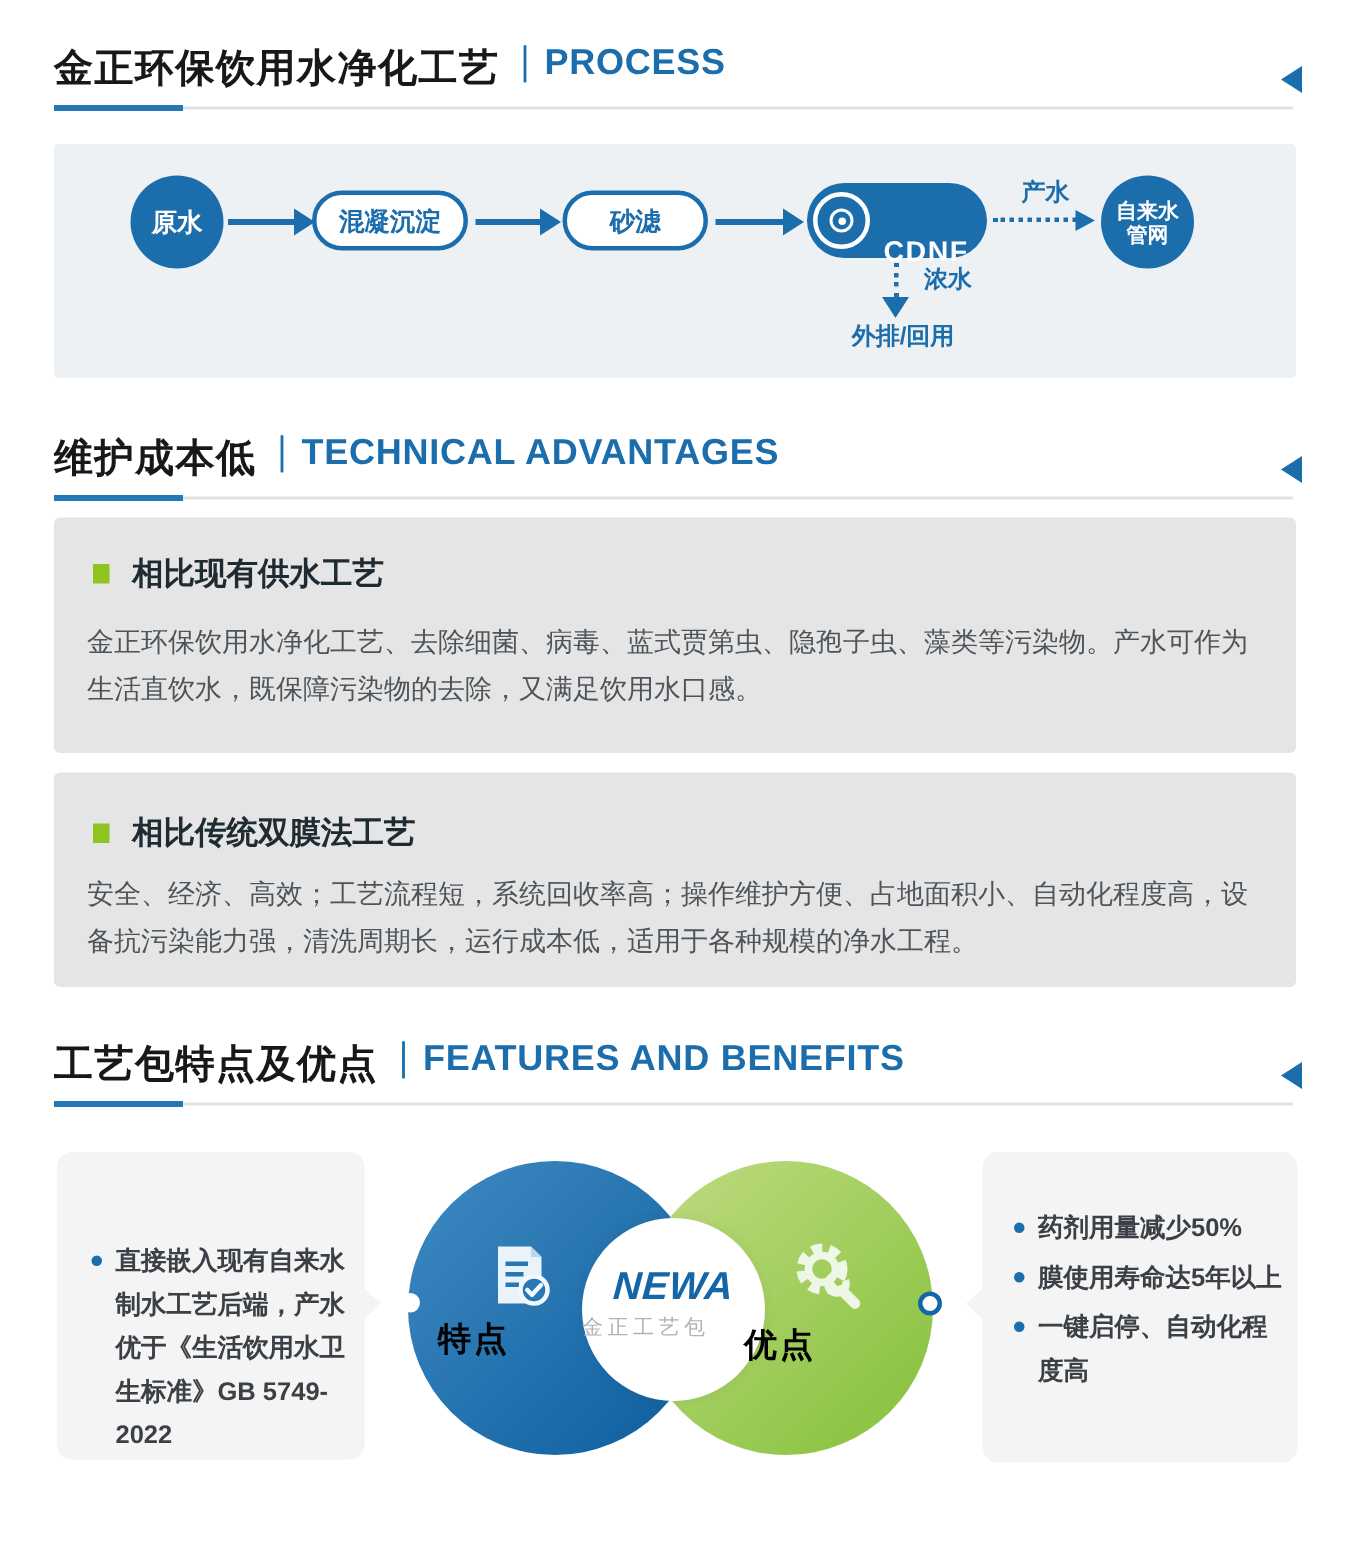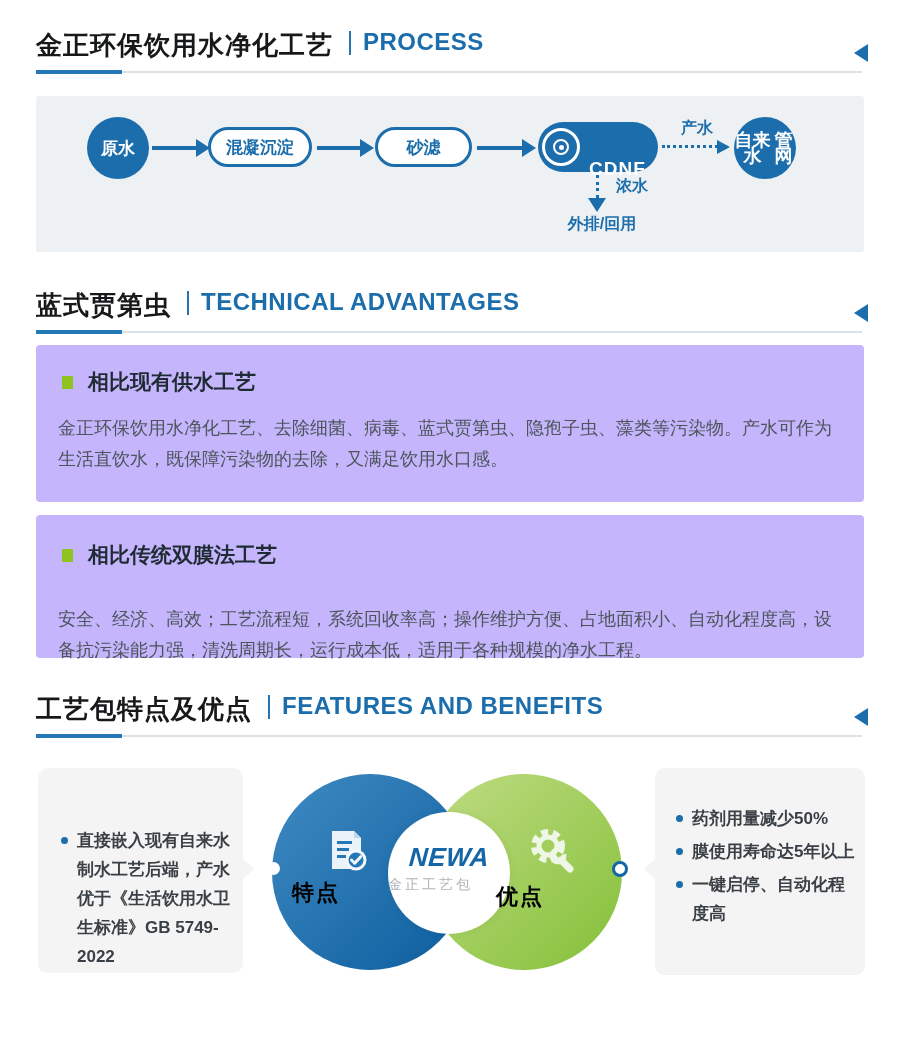--- a/index.html
+++ b/index.html
@@ -16,21 +16,21 @@
   .hrule-blue{position:absolute;left:0;top:42px;width:86px;height:4px;background:#2478b5;}
   .htri{position:absolute;right:-4px;top:16px;width:0;height:0;
         border-top:9px solid transparent;border-bottom:9px solid transparent;
         border-right:14px solid #1b6dab;}
 
   
   .panel{position:absolute;left:36px;top:96px;width:828px;height:156px;background:#eef1f3;border-radius:3px;}
   .node-circle{position:absolute;border-radius:50%;background:#1b6dab;color:#fff;
                display:flex;align-items:center;justify-content:center;font-weight:bold;}
   .raw{left:51px;top:21px;width:62px;height:62px;font-size:17px;}
-  .pipe{left:698px;top:21px;width:62px;height:62px;font-size:18px;line-height:16px;text-align:center;flex-direction:row;}
+  .pipe{left:698px;top:21px;width:62px;height:62px;font-size:14px;line-height:16px;text-align:center;flex-direction:column;}
   .pill{position:absolute;top:31px;height:40px;background:#fff;border:3px solid #1b6dab;border-radius:23px;
         color:#1b6dab;font-weight:bold;font-size:17px;display:flex;align-items:center;justify-content:center;box-sizing:border-box;}
   .pill-coag{left:172px;width:104px;}
   .pill-sand{left:339px;width:97px;}
   .pill-cdnf{position:absolute;left:502px;top:26px;width:120px;height:50px;background:#1b6dab;border-radius:25px;
              display:flex;align-items:center;color:#fff;}
   .cdnf-ico{width:32px;height:32px;border:3px solid #fff;border-radius:50%;margin-left:4px;position:relative;flex:0 0 auto;}
   .cdnf-ico::before{content:"";position:absolute;left:50%;top:50%;width:12px;height:12px;margin:-8px 0 0 -8px;
                     border:2px solid #fff;border-radius:50%;}
   .cdnf-ico::after{content:"";position:absolute;left:50%;top:50%;width:5px;height:5px;margin:-2.5px 0 0 -2.5px;
@@ -47,28 +47,28 @@
                  border-left:13px solid #1b6dab;border-top:7px solid transparent;border-bottom:7px solid transparent;}
   .vdot{position:absolute;left:560px;top:79px;height:23px;border-left:3px dotted #1b6dab;}
   .vhead{position:absolute;left:552px;top:102px;width:0;height:0;
          border-left:9px solid transparent;border-right:9px solid transparent;border-top:14px solid #1b6dab;}
   .flow-label{position:absolute;color:#1b6dab;font-size:16px;font-weight:bold;}
   .lbl-product{left:626px;top:22px;width:70px;text-align:center;}
   .lbl-conc{left:580px;top:80px;}
   .lbl-disch{left:500px;top:118px;width:132px;text-align:center;}
 
   
-  .card{position:absolute;left:36px;width:828px;background:#c4b5fd;border-radius:4px;}
+  .card{position:absolute;left:36px;width:828px;background:#e5e5e5;border-radius:4px;}
   .card1{top:345px;height:157px;}
   .card2{top:515px;height:143px;}
   .card-title{position:absolute;left:26px;display:flex;align-items:center;font-size:21px;font-weight:bold;color:#1f2b33;}
   .card1 .card-title{top:23px;} .card2 .card-title{top:26px;}
   .bullet-sq{width:11px;height:13px;background:#8fc320;margin-right:15px;flex:0 0 auto;}
   .card-body{position:absolute;left:22px;right:20px;font-size:18px;line-height:31px;color:#4d555b;}
-  .card1 .card-body{top:68px;} .card2 .card-body{top:66px;margin-top:23px;}
+  .card1 .card-body{top:68px;} .card2 .card-body{top:66px;}
 
   
   .fbox{position:absolute;top:768px;background:#f4f4f5;border-radius:10px;}
   .fbox-left{left:38px;width:205px;height:205px;}
   .fbox-right{left:655px;width:210px;height:207px;}
   .fbox-left::after{content:"";position:absolute;right:-11px;top:90px;width:0;height:0;
         border-left:12px solid #f4f4f5;border-top:11px solid transparent;border-bottom:11px solid transparent;}
   .fbox-right::after{content:"";position:absolute;left:-11px;top:90px;width:0;height:0;
         border-right:12px solid #f4f4f5;border-top:11px solid transparent;border-bottom:11px solid transparent;}
   .fbox ul{list-style:none;margin:0;padding:0;position:absolute;}
@@ -130,21 +130,21 @@
       <span>管网</span>
     </div>
     <div class="vdot"></div>
     <div class="vhead"></div>
     <div class="flow-label lbl-conc">浓水</div>
     <div class="flow-label lbl-disch">外排/回用</div>
   </div>
 
   <div class="hgroup" style="top:288px;">
     <div class="hrow">
-      <span class="h-zh">蓝式贾第虫</span>
+      <span class="h-zh">维护成本低</span>
       <span class="h-sep">|</span>
       <span class="h-en">TECHNICAL ADVANTAGES</span>
     </div>
     <div class="hrule-gray"></div>
     <div class="hrule-blue"></div>
     <div class="htri"></div>
   </div>
 
   <div class="card card1">
     <div class="card-title">

